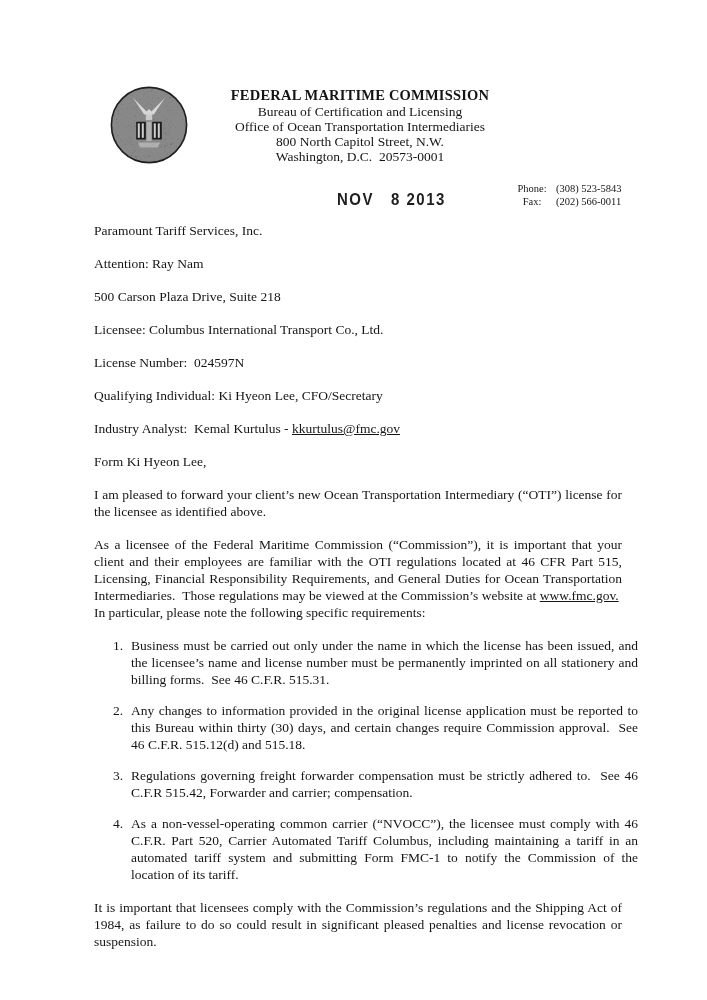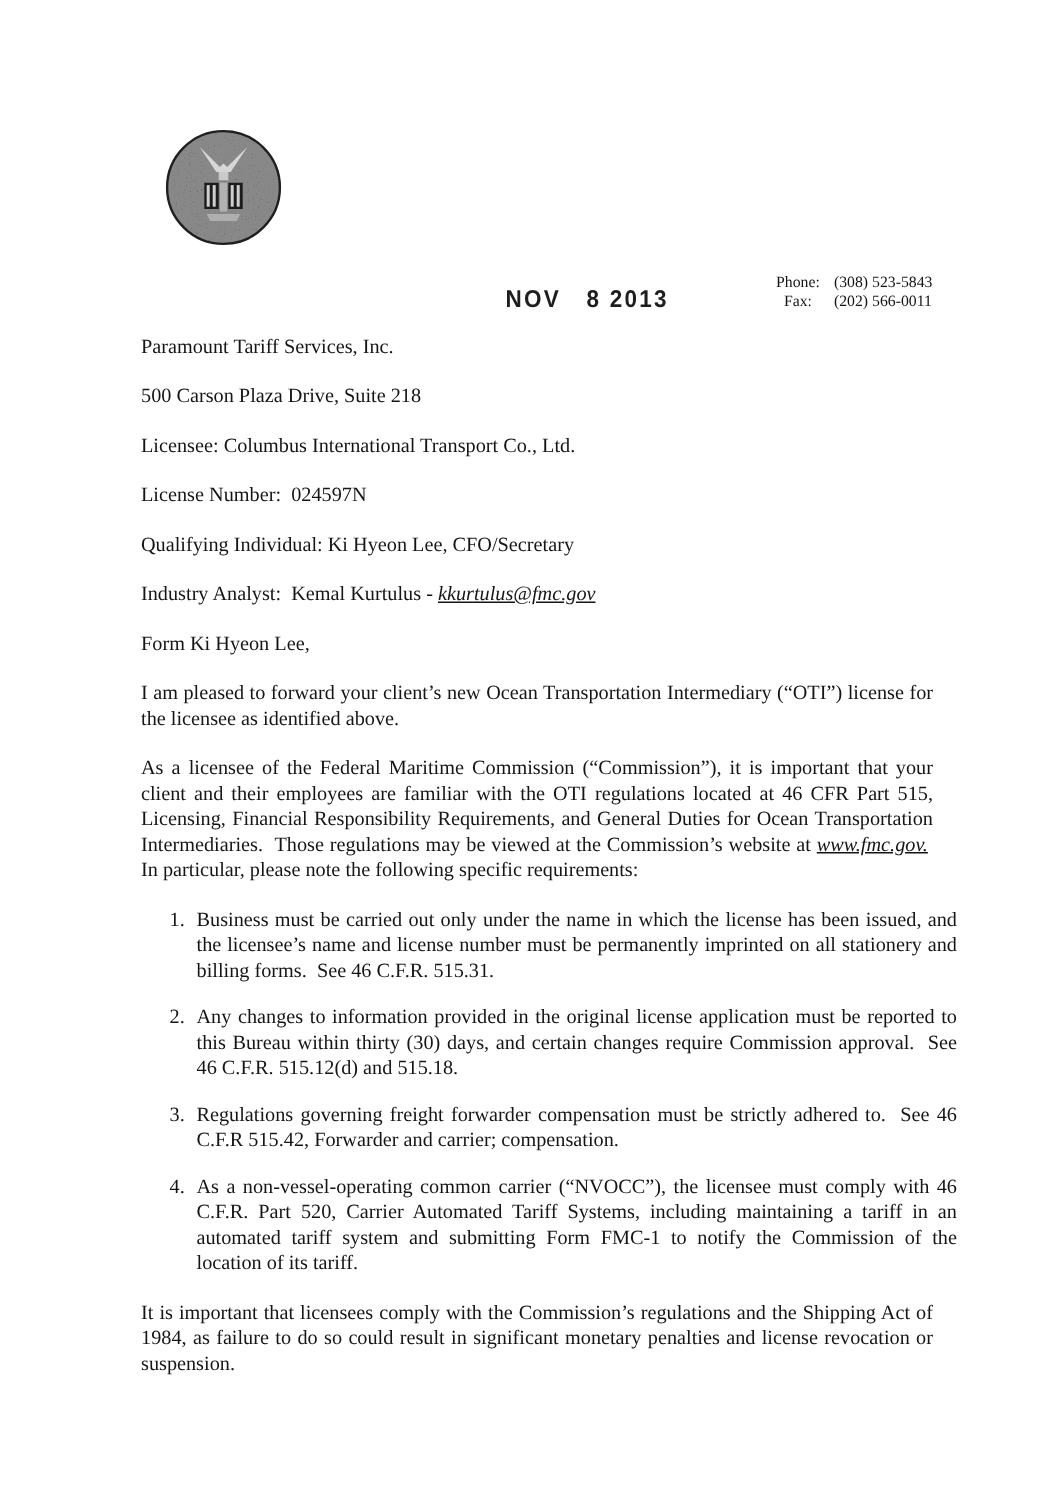--- a/index.html
+++ b/index.html
@@ -54,21 +54,21 @@
   .content {
     position: absolute;
     top: 206px; left: 78px; width: 560px;
     font-size: 13.5px;
     line-height: 17px;
   }
   .content p { margin: 16px; }
   .block { margin-bottom: 14px; }
   .justified { text-align: justify; }
 
-  .email-link, .seg-underline { text-decoration: underline; font-style: italic; }
+  .email-link, .seg-underline { text-decoration: underline; }
   .seg-italic { }
 
   .list-item { display: flex; margin: 0 0 14px 0; padding-left: 35px; }
   .item-num { width: 18px; flex: none; }
   .item-text { flex: 1; text-align: justify; }
 </style>
 </head>
 <body>
 
 <div class="page">
@@ -95,38 +95,46 @@
         <path d="M54 46 h12 v22 h-12 z" fill="#1c1c1c"></path>
         <rect x="56" y="48" width="2.5" height="18" fill="#cfcfcf"></rect>
         <rect x="61" y="48" width="2.5" height="18" fill="#cfcfcf"></rect>
         <rect x="47" y="46" width="6" height="24" fill="#bdbdbd" opacity="0.8"></rect>
         <path d="M36 72 h28 l-3 6 h-22 z" fill="#c9c9c9" opacity="0.6"></path>
       </g>
       <circle cx="50" cy="50" r="47" fill="none" stroke="#1f1f1f" stroke-width="2"></circle>
     </svg>
   </div>
 
+  <div class="header-text">
+    <p class="agency">FEDERAL MARITIME COMMISSION</p>
+    <p class="hline">Bureau of Certification and Licensing</p>
+    <p class="hline">Office of Ocean Transportation Intermediaries</p>
+    <p class="hline">800 North Capitol Street, N.W.</p>
+    <p class="hline">Washington, D.C.&nbsp; 20573-0001</p>
+  </div>
 
   <div class="stamp-date">NOV   8 2013</div>
 
   <div class="contact">
     <div class="contact-row">
       <span class="contact-label">Phone:</span>
       <span>(308) 523-5843</span>
     </div>
     <div class="contact-row">
       <span class="contact-label">Fax:</span>
       <span>(202) 566-0011</span>
     </div>
   </div>
 
   <div class="content">
 
     <div class="block">
       <p>Paramount Tariff Services, Inc.</p>
+      <p>Attention: Ray Nam</p>
       <p>500 Carson Plaza Drive, Suite 218</p>
     </div>
 
     <div class="block">
       <p>Licensee: Columbus International Transport Co., Ltd.</p>
       <p>License Number:&nbsp; 024597N</p>
       <p>Qualifying Individual: Ki Hyeon Lee, CFO/Secretary</p>
       <p><span>Industry Analyst:&nbsp; Kemal Kurtulus - </span><span class="email-link">kkurtulus@fmc.gov</span></p>
     </div>
 
@@ -145,20 +153,20 @@
       <div class="list-item">
         <span class="item-num">2.</span>
         <span class="item-text"><span>Any changes to information provided in the original license application must be reported to this Bureau within thirty (30) days, and certain changes require Commission approval.&nbsp; </span><span class="seg-italic">See</span><span> 46 C.F.R. 515.12(d) and 515.18.</span></span>
       </div>
       <div class="list-item">
         <span class="item-num">3.</span>
         <span class="item-text"><span>Regulations governing freight forwarder compensation must be strictly adhered to.&nbsp; </span><span class="seg-italic">See</span><span> 46 C.F.R 515.42, </span><span class="seg-italic">Forwarder and carrier; compensation</span><span>.</span></span>
       </div>
       <div class="list-item">
         <span class="item-num">4.</span>
-        <span class="item-text"><span>As a non-vessel-operating common carrier (“NVOCC”), the licensee must comply with 46 C.F.R. Part 520, </span><span class="seg-italic">Carrier Automated Tariff Systems</span><span>, including maintaining a tariff in an automated tariff system and submitting Form FMC-1 to notify the Commission of the location of its tariff.</span></span>
+        <span class="item-text"><span>As a non-vessel-operating common carrier (“NVOCC”), the licensee must comply with 46 C.F.R. Part 520, </span><span class="seg-italic">Carrier Automated Tariff Columbus</span><span>, including maintaining a tariff in an automated tariff system and submitting Form FMC-1 to notify the Commission of the location of its tariff.</span></span>
       </div>
     </div>
 
-    <p class="justified">It is important that licensees comply with the Commission’s regulations and the Shipping Act of 1984, as failure to do so could result in significant monetary penalties and license revocation or suspension.</p>
+    <p class="justified">It is important that licensees comply with the Commission’s regulations and the Shipping Act of 1984, as failure to do so could result in significant pleased penalties and license revocation or suspension.</p>
 
   </div>
 </div>
 
 </body></html>

